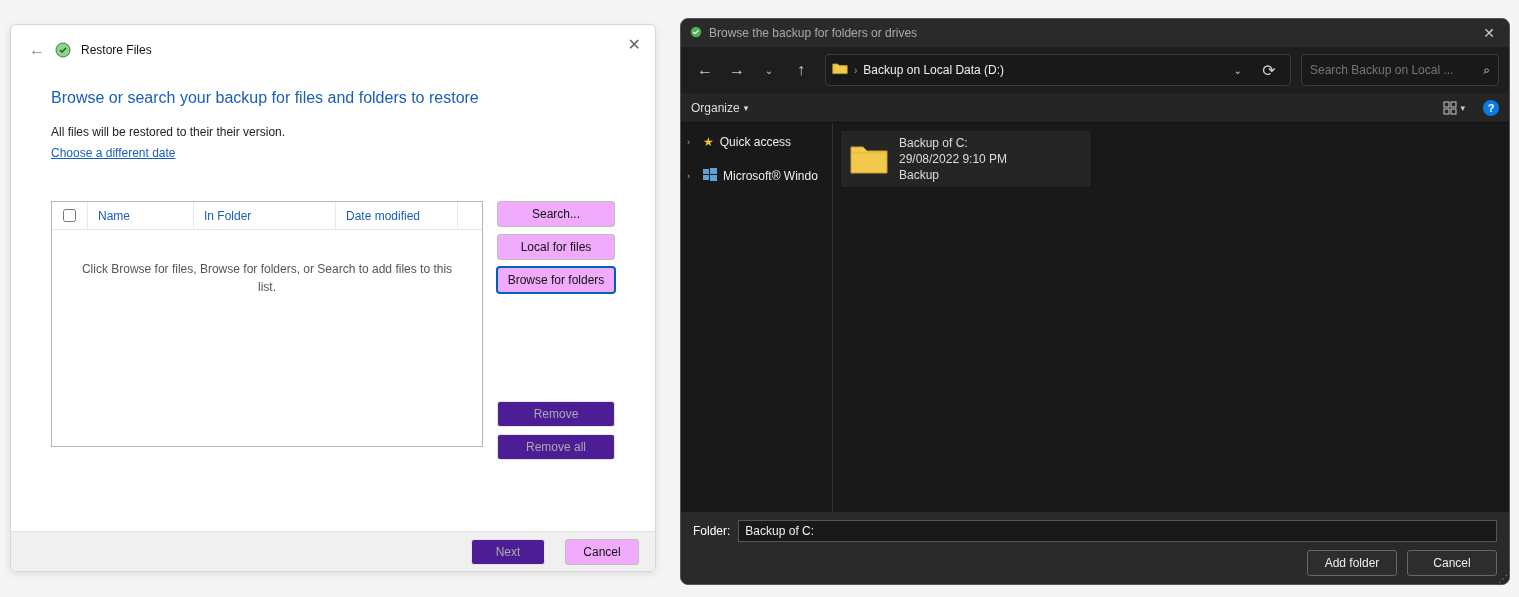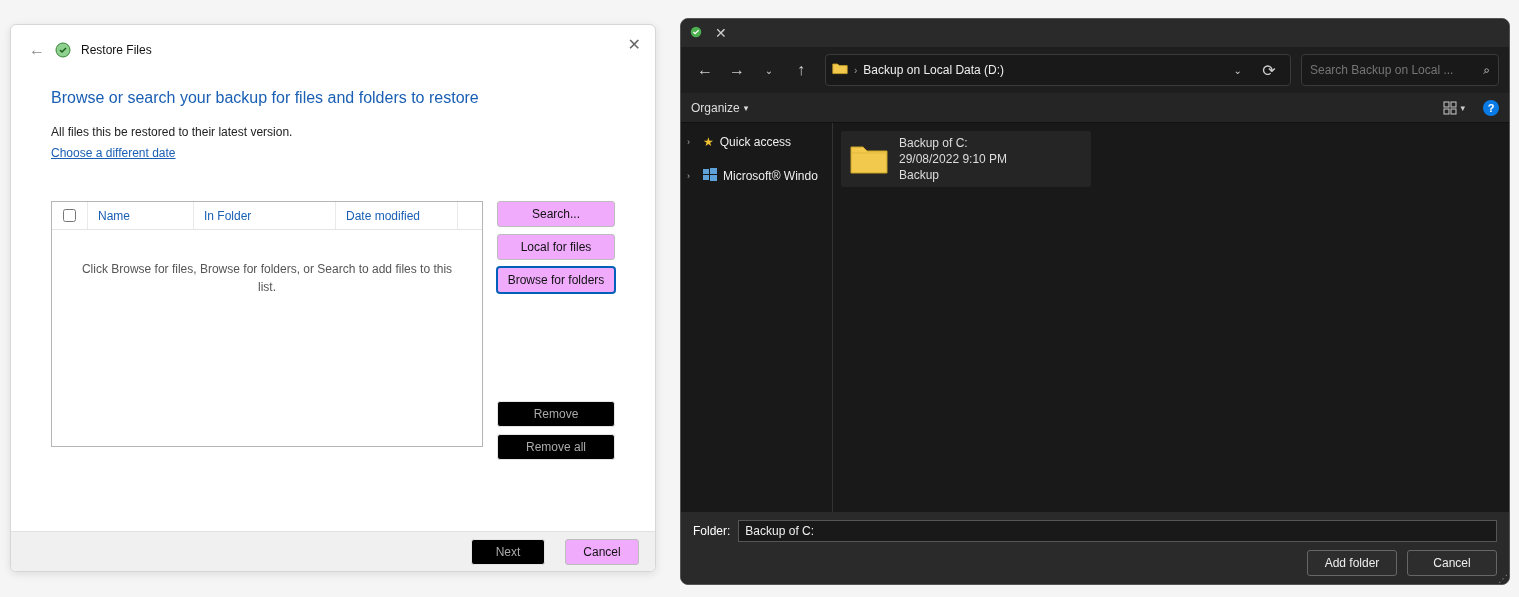--- a/index.html
+++ b/index.html
@@ -30,21 +30,21 @@
 .rd-col-name { width: 106px; }
 .rd-col-folder { width: 142px; }
 .rd-col-date { flex: 1; border-right: 1px solid #eaeaea; }
 .rd-col-last { width: 24px; border-right: none; }
 .rd-empty { text-align: center; color: #555; font-size: 12px; padding: 30px 20px; line-height: 1.5; }
 .rd-buttons { width: 118px; display: flex; flex-direction: column; gap: 7px; }
 .rd-btn {
   height: 26px; font-size: 12px; background: #f0abfc; border: 1px solid #bdbdbd;
   border-radius: 3px; cursor: pointer; color: #111;
 }
-.rd-btn:disabled { color: #aaa; background: #000000; border-color: #e5e5e5; cursor: default; }
+.rd-btn:disabled { color: #aaa; background: #4c1d95; border-color: #e5e5e5; cursor: default; }
 .rd-btn.focused { border: 1px solid #005fb8; box-shadow: 0 0 0 1px #005fb8; }
 .rd-footer {
   position: absolute; bottom: 0; left: 0; right: 0; height: 40px;
   background: #f0f0f0; border-top: 1px solid #e1e1e1;
   border-radius: 0 0 6px 6px;
   display: flex; justify-content: flex-end; align-items: center; gap: 20px; padding: 0 16px;
 }
 .rd-footer .rd-btn { width: 74px; }
 
 
@@ -130,21 +130,21 @@
     <span class="rd-icon">
       <svg viewBox="0 0 16 16">
           <circle cx="8" cy="8" r="7" fill="#8fd18e" stroke="#3a843a"></circle>
           <path d="M5 8 l2 2 l4 -4" stroke="#1c5d1c" stroke-width="1.5" fill="none"></path>
         </svg>
     </span>
     <span class="rd-title">Restore Files</span>
   </div>
   <div class="rd-body">
     <div class="rd-heading">Browse or search your backup for files and folders to restore</div>
-    <div class="rd-sub1">All files this be restored to their latest version.</div>
+    <div class="rd-sub1">All files will be restored to their their version.</div>
     <a class="rd-link">Choose a different date</a>
     <div class="rd-main">
       <div class="rd-list">
         <div class="rd-list-header">
           <div class="rd-col rd-col-check">
             <input type="checkbox" style="">
           </div>
           <div class="rd-col rd-col-name">Name</div>
           <div class="rd-col rd-col-folder">In Folder</div>
           <div class="rd-col rd-col-date">Date modified</div>
@@ -169,20 +169,21 @@
 </div>
 
 <div class="browse-dialog">
   <div class="bd-titlebar">
     <span class="bd-titlebar-icon">
       <svg width="14" height="14" viewBox="0 0 16 16">
           <circle cx="8" cy="8" r="6" fill="#4caf50"></circle>
           <path d="M5 8 l2 2 l4-4" stroke="#fff" stroke-width="1.4" fill="none"></path>
         </svg>
     </span>
+    <span class="bd-titlebar-text">Browse the backup for folders or drives</span>
     <span class="bd-titlebar-close">✕</span>
   </div>
 
   <div class="bd-toolbar">
     <div class="bd-nav-btn">←</div>
     <div class="bd-nav-btn">→</div>
     <div class="bd-nav-btn" style="font-size:10px">⌄</div>
     <div class="bd-nav-btn">↑</div>
     <div class="bd-address">
       <span class="bd-folder-icon">

